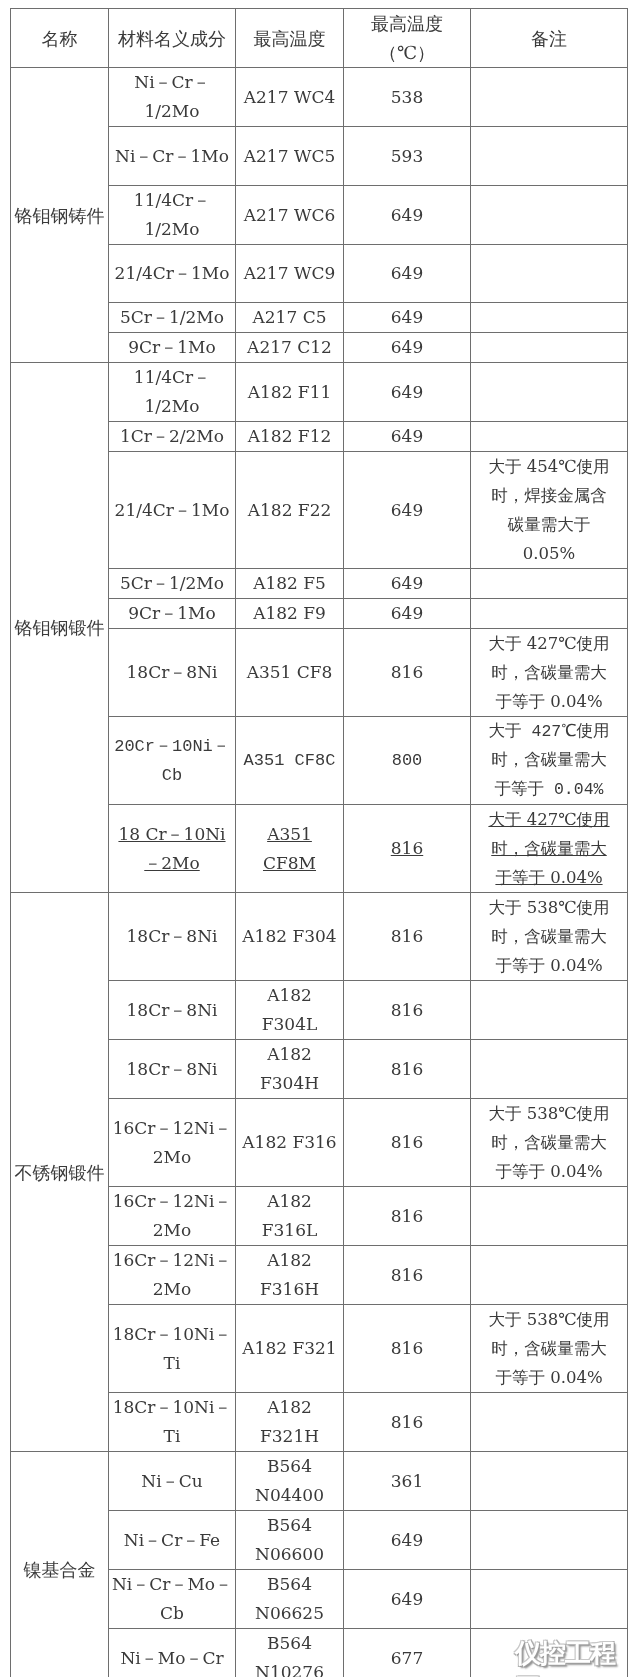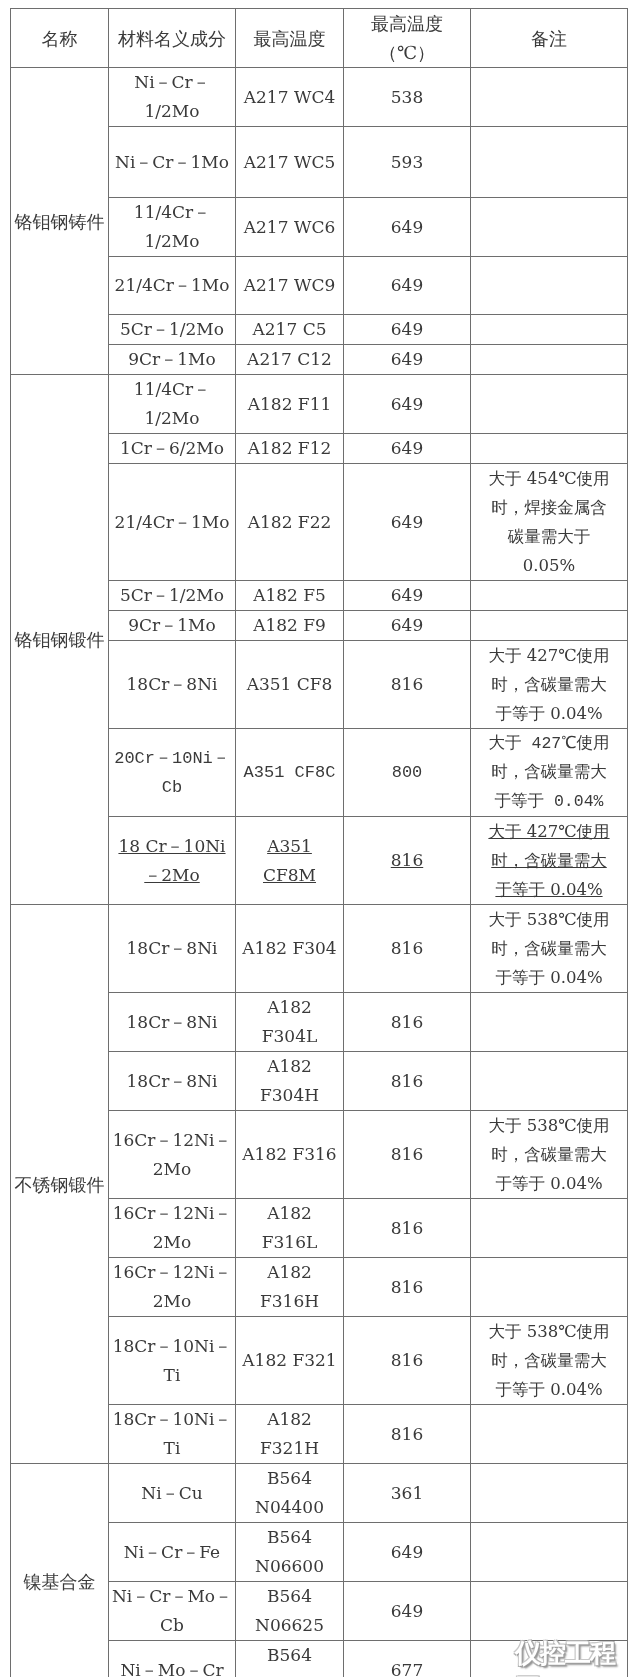--- a/index.html
+++ b/index.html
@@ -46,21 +46,21 @@
     </tr>
   </thead>
   <tbody id="tbody">
       <tr style="height: 58px;">
         <td rowspan="6" class="grp">铬钼钢铸件</td>
         <td>Ni－Cr－1/2Mo</td>
         <td>A217 WC4</td>
         <td>538</td>
         <td class="note"></td>
       </tr>
-      <tr style="height: 71px;">
+      <tr style="height: 59px;">
         <td>Ni－Cr－1Mo</td>
         <td>A217 WC5</td>
         <td>593</td>
         <td class="note"></td>
       </tr>
       <tr style="height: 58px;">
         <td>11/4Cr－1/2Mo</td>
         <td>A217 WC6</td>
         <td>649</td>
         <td class="note"></td>
@@ -84,21 +84,21 @@
         <td class="note"></td>
       </tr>
       <tr style="height: 58px;">
         <td rowspan="8" class="grp">铬钼钢锻件</td>
         <td>11/4Cr－1/2Mo</td>
         <td>A182 F11</td>
         <td>649</td>
         <td class="note"></td>
       </tr>
       <tr style="height: 29px;">
-        <td>1Cr－6/2Mo</td>
+        <td>1Cr－2/2Mo</td>
         <td>A182 F12</td>
         <td>649</td>
         <td class="note"></td>
       </tr>
       <tr style="height: 117px;">
         <td>21/4Cr－1Mo</td>
         <td>A182 F22</td>
         <td>649</td>
         <td class="note">大于 454℃使用时，焊接金属含碳量需大于 0.05%</td>
       </tr>

